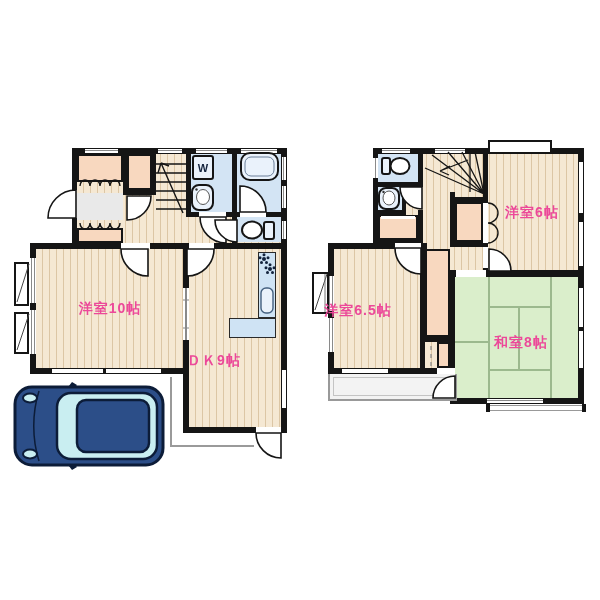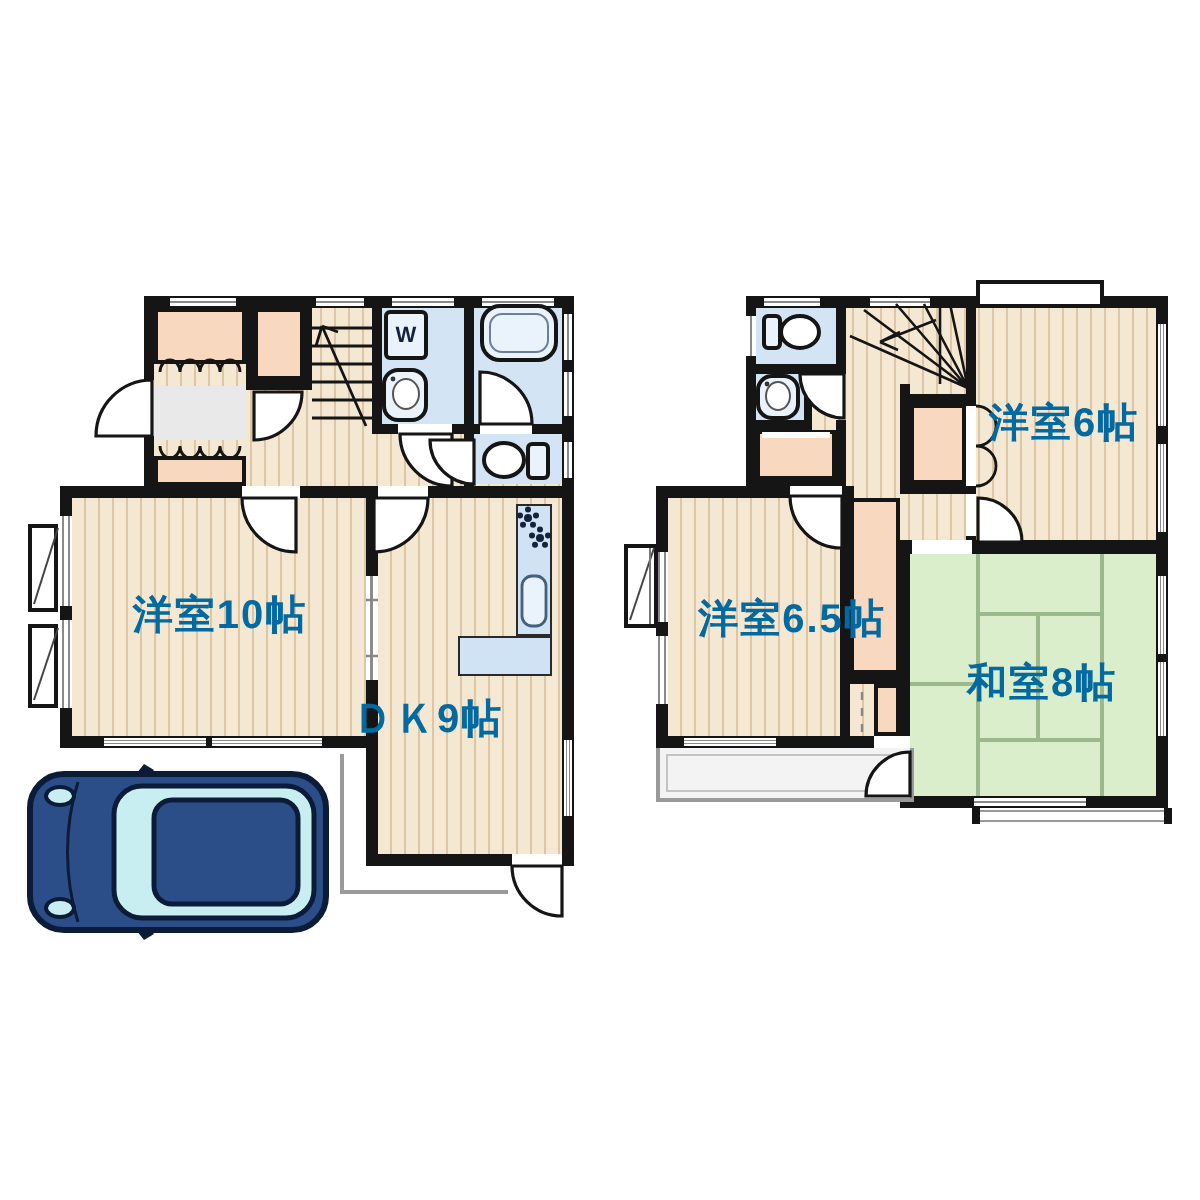--- a/index.html
+++ b/index.html
@@ -15,21 +15,21 @@
   .tat{background:#daeecb}
   .tl{background:#9cb98e}
   .balc{background:#f3f3f3;border:2px solid #999;border-top:none}
   .balc-inner{border:1px solid #c4c4c4;background:transparent}
   .bay{background:#fff;border:2px solid #151515}
   .open{background:#fff}
   .win-h{background:linear-gradient(to bottom,#fff 0 35%,#8a8a8a 35% 60%,#fff 60% 100%)}
   .win-h.dbl{background:linear-gradient(to bottom,#fff 0 20%,#8a8a8a 20% 36%,#fff 36% 64%,#8a8a8a 64% 80%,#fff 80% 100%)}
   .win-v{background:linear-gradient(to right,#fff 0 35%,#8a8a8a 35% 60%,#fff 60% 100%)}
   .win-v.dbl{background:linear-gradient(to right,#fff 0 20%,#8a8a8a 20% 36%,#fff 36% 64%,#8a8a8a 64% 80%,#fff 80% 100%)}
-  .lbl{font-weight:bold;font-size:20px;line-height:1;color:#0369a1;transform:translate(-50%,-50%);
+  .lbl{font-weight:bold;font-size:14px;line-height:1;color:#ec4899;transform:translate(-50%,-50%);
        white-space:nowrap;letter-spacing:1px}
   .porch{background:#9a9a9a}
   .sill{background:#fff;border:1px solid #999}
   .cap{background:#151515}
   .wm{background:#eaf2fb;border:2px solid #151515;border-radius:3px;display:flex;align-items:center;
       justify-content:center;font-weight:bold;font-size:11px;color:#13233d}
   .ctr{background:#cfe3f4;border:1.5px solid #2a2a2a}
   svg.overlay{position:absolute;left:0;top:0;pointer-events:none}
 </style>
 </head>
@@ -263,16 +263,16 @@
       <rect x="64" y="17" width="72" height="52" rx="9" fill="#2c4e88" stroke="#0c1c38" stroke-width="2.5"></rect>
       <ellipse cx="17" cy="15" rx="7" ry="4.5" fill="#c9eef1" stroke="#0c1c38" stroke-width="2"></ellipse>
       <ellipse cx="17" cy="71" rx="7" ry="4.5" fill="#c9eef1" stroke="#0c1c38" stroke-width="2"></ellipse>
       <path d="M26,8 C19,30 19,56 26,78" fill="none" stroke="#0c1c38" stroke-width="1.5"></path>
     </g>
   </svg>
 
   <div class="abs lbl" style="left:110px;top:308px">洋室10帖</div>
   <div class="abs lbl" style="left:214px;top:360px">ＤＫ9帖</div>
   <div class="abs lbl" style="left:532px;top:212px">洋室6帖</div>
-  <div class="abs lbl" style="left:396px;top:310px">洋室6.5帖</div>
+  <div class="abs lbl" style="left:358px;top:310px">洋室6.5帖</div>
   <div class="abs lbl" style="left:521px;top:342px">和室8帖</div>
 
 </div>
 
 </body></html>

